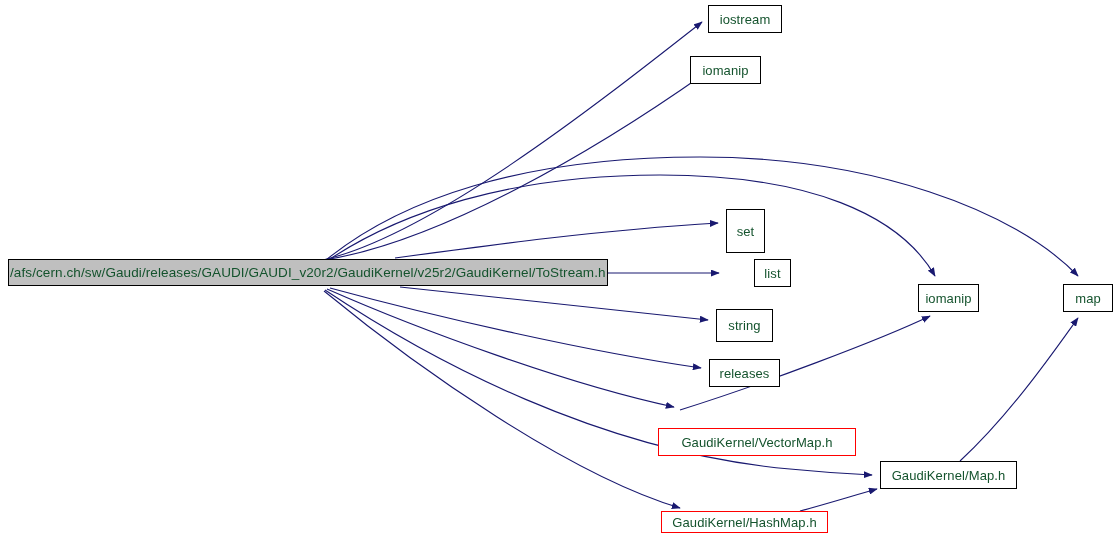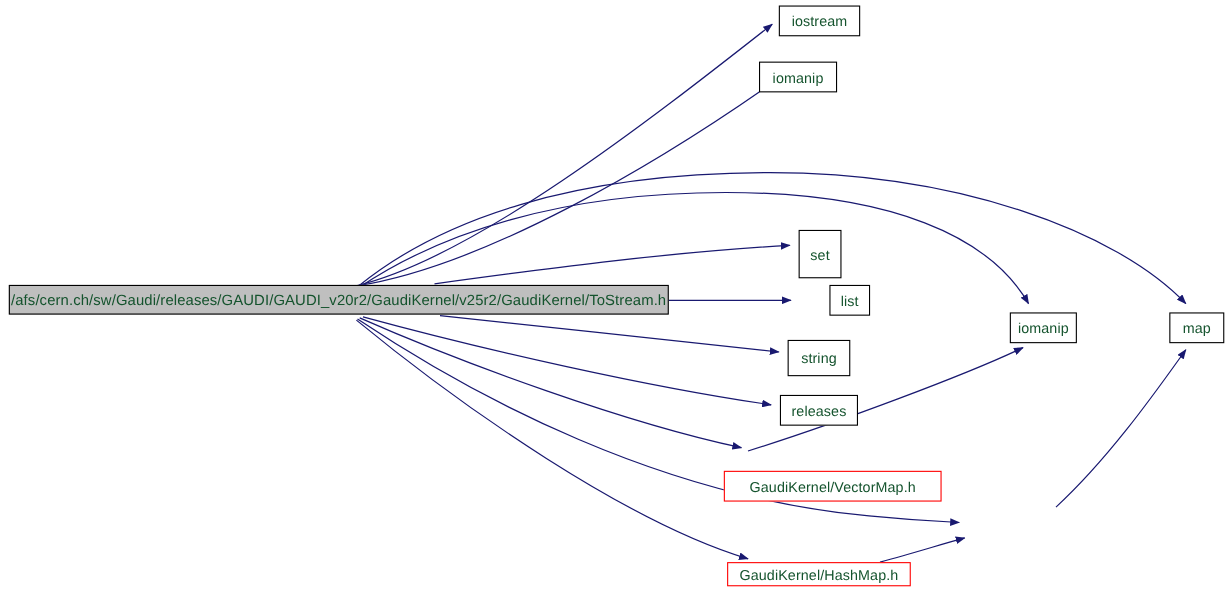--- a/index.html
+++ b/index.html
@@ -117,20 +117,23 @@
   </div>
 
   <div class="gnode" style="left:709px; top:359px; width:71px; height:28px;">
     <span class="nlabel">releases</span>
   </div>
 
   <div class="gnode redborder" style="left:658px; top:428px; width:198px; height:28px;">
     <span class="nlabel">GaudiKernel/VectorMap.h</span>
   </div>
 
+  <div class="gnode" style="left:880px; top:461px; width:137px; height:28px;">
+    <span class="nlabel">GaudiKernel/Map.h</span>
+  </div>
 
   <div class="gnode redborder" style="left:661px; top:511px; width:167px; height:22px;">
     <span class="nlabel">GaudiKernel/HashMap.h</span>
   </div>
 
   <div class="gnode" style="left:918px; top:284px; width:61px; height:28px;">
     <span class="nlabel">iomanip</span>
   </div>
 
   <div class="gnode" style="left:1063px; top:284px; width:50px; height:28px;align-items:center;">

